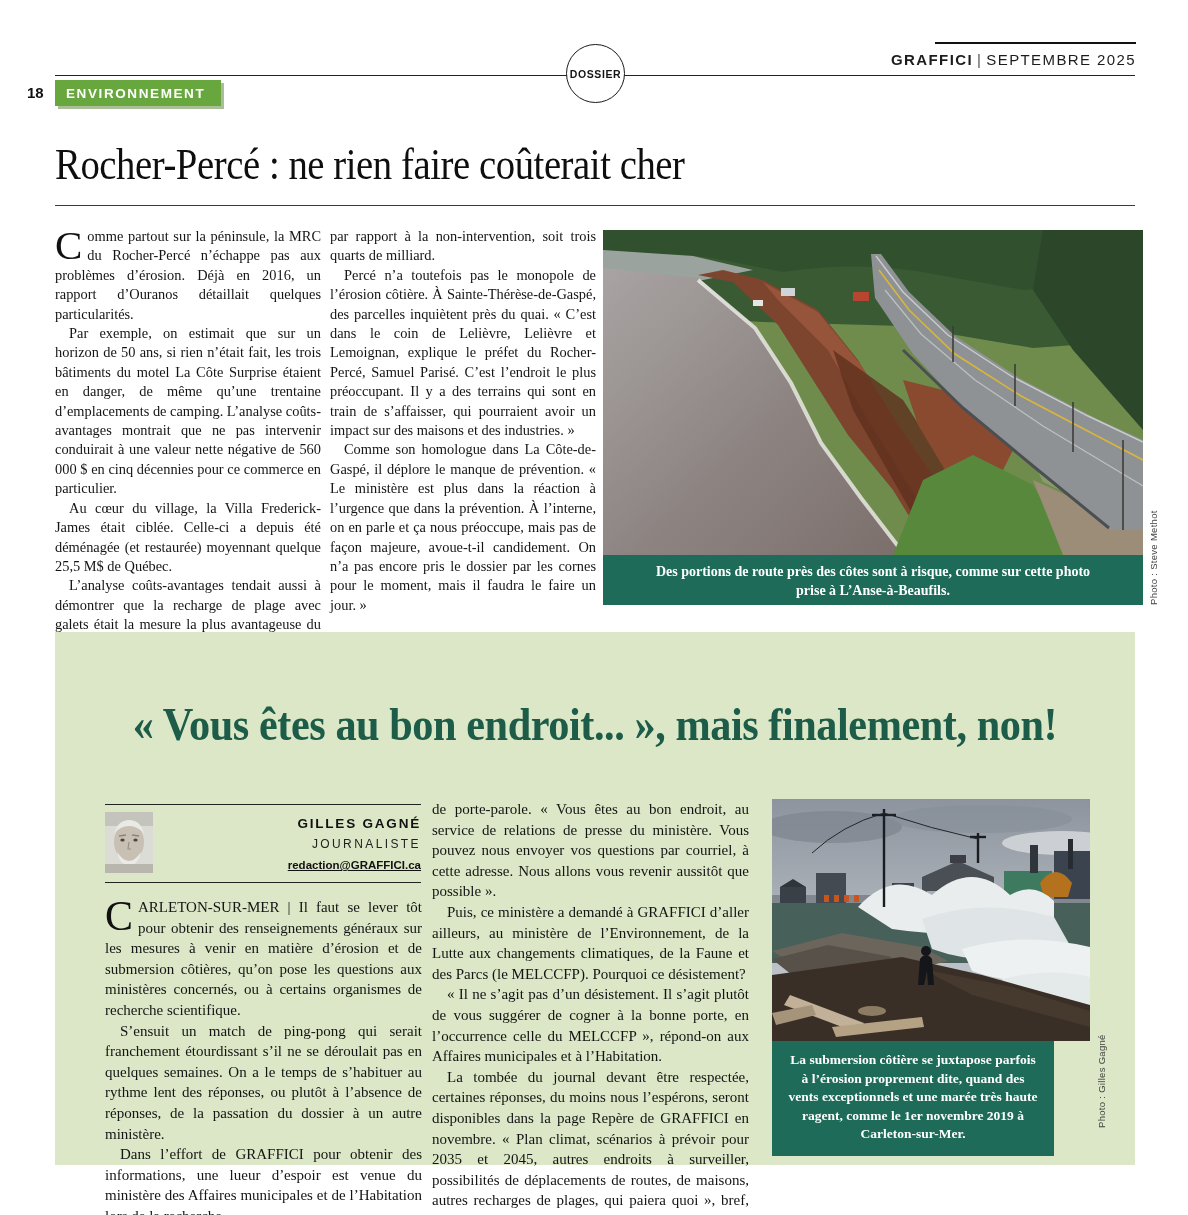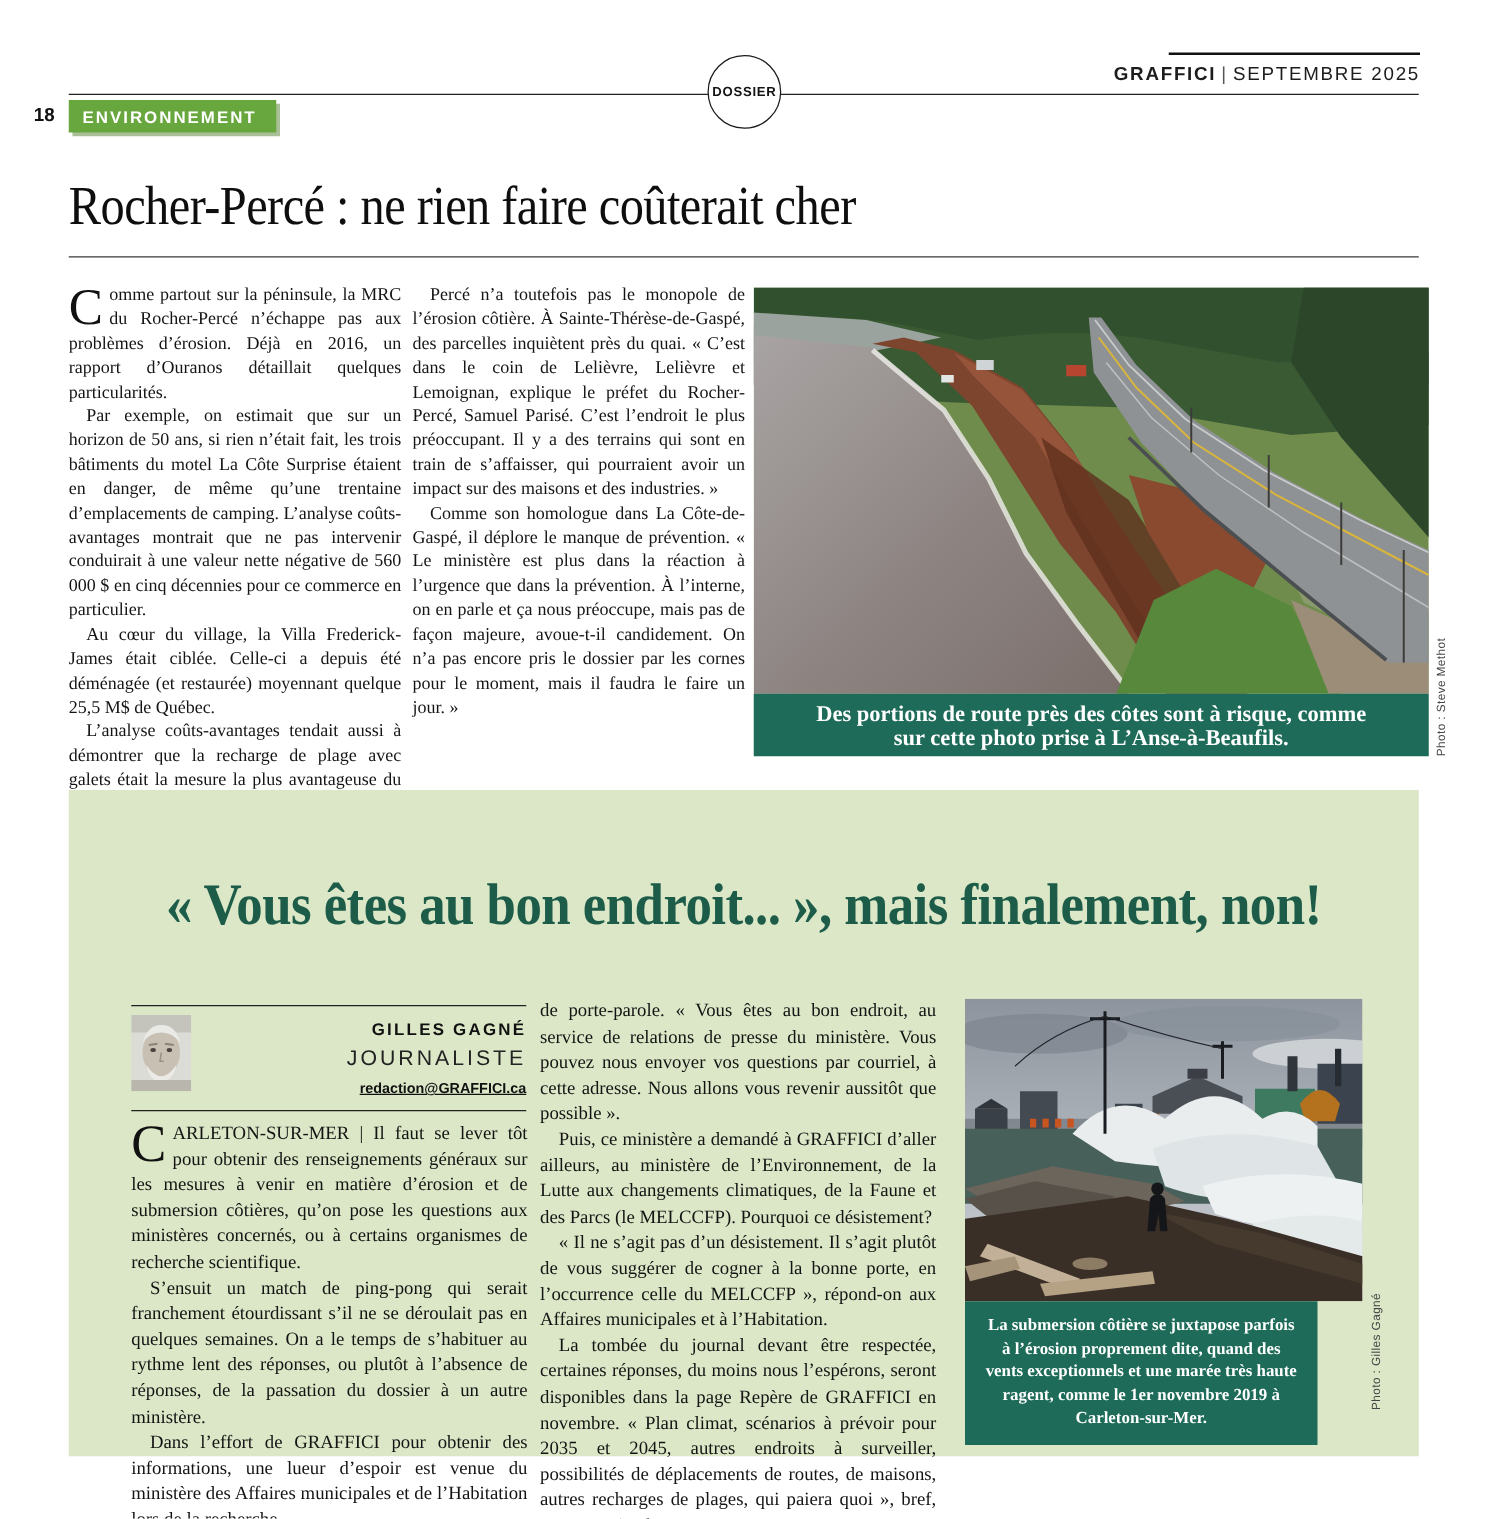--- a/index.html
+++ b/index.html
@@ -27,40 +27,40 @@
   .hl-rule{position:absolute;left:55px;width:1080px;top:205px;border-top:1px solid #3a3a3a;}
 
   .col{position:absolute;top:227px;width:266px;}
   .col-1{left:55px;} .col-2{left:330px;}
   .col p{margin:0;font-size:14.4px;line-height:19.4px;text-align:justify;hyphens:auto;}
   .col p.ind{text-indent:14px;}
   .dropcap{float:left;font-size:41px;line-height:33px;padding:2px 5px 0 0;color:#111;}
 
   .photo1{position:absolute;left:603px;top:230px;width:540px;height:325px;}
   .cap1{position:absolute;left:603px;top:555px;width:540px;height:50px;background:#1d6b58;
-        color:#fff;font-weight:bold;font-size:18px;line-height:19px;text-align:center;
+        color:#fff;font-weight:bold;font-size:14px;line-height:19px;text-align:center;
         box-sizing:border-box;padding:7px 46px;}
   .vcred{position:absolute;writing-mode:vertical-rl;transform:rotate(180deg);
          font:9.5px "Liberation Sans",sans-serif;color:#444;letter-spacing:.3px;}
   .vcred1{left:1148px;top:455px;height:150px;}
   .vcred2{left:1096px;top:988px;height:140px;}
 
   
   .greenbox{position:absolute;left:55px;top:632px;width:1080px;height:533px;background:#dbe7c6;}
   .headline2{position:absolute;left:55px;width:1080px;top:697px;text-align:center;color:#1d5c49;
              font-size:47px;letter-spacing:-.5px;transform:scaleX(.9);transform-origin:center top;
              white-space:nowrap;}
 
   .author{position:absolute;left:105px;top:804px;width:316px;}
   .a-rule{border-top:1.4px solid #222;}
   .a-row{display:flex;align-items:flex-start;padding:7px 0 9px 0;}
   .a-photo{width:48px;height:61px;flex:0 0 auto;}
   .a-meta{flex:1;text-align:right;font-family:"Liberation Sans",sans-serif;padding-top:4px;}
   .a-name{font-weight:bold;font-size:13.5px;letter-spacing:1.8px;color:#111;}
-  .a-role{font-size:17px;letter-spacing:2.4px;color:#222;margin-top:6px;}
+  .a-role{font-size:12px;letter-spacing:2.4px;color:#222;margin-top:6px;}
   .a-mail{font-weight:bold;font-size:11.5px;color:#111;text-decoration:underline;margin-top:8px;display:inline-block;}
 
   .gcol{position:absolute;width:317px;}
   .gcol p{margin:0;font-size:15px;line-height:20.6px;text-align:justify;hyphens:auto;}
   .gcol p.ind{text-indent:15px;}
   .gcol-1{left:105px;top:897px;}
   .gcol-2{left:432px;top:799px;}
   .dropcap2{float:left;font-size:42px;line-height:34px;padding:2px 5px 0 0;color:#111;}
 
   .photo2{position:absolute;left:772px;top:799px;width:318px;height:242px;}
@@ -85,20 +85,21 @@
   <h1 class="headline" style="margin:0;">Rocher-Percé : ne rien faire coûterait cher</h1>
   <div class="hl-rule"></div>
 
   <div class="col col-1">
     <p><span class="dropcap">C</span><span>omme partout sur la péninsule, la MRC du Rocher-Percé n’échappe pas aux problèmes d’érosion. Déjà en 2016, un rapport d’Ouranos détaillait quelques particularités.</span></p>
     <p class="ind">Par exemple, on estimait que sur un horizon de 50 ans, si rien n’était fait, les trois bâtiments du motel La Côte Surprise étaient en danger, de même qu’une trentaine d’emplacements de camping. L’analyse coûts-avantages montrait que ne pas intervenir conduirait à une valeur nette négative de 560 000 $ en cinq décennies pour ce commerce en particulier.</p>
     <p class="ind">Au cœur du village, la Villa Frederick-James était ciblée. Celle-ci a depuis été déménagée (et restaurée) moyennant quelque 25,5 M$ de Québec.</p>
     <p class="ind">L’analyse coûts-avantages tendait aussi à démontrer que la recharge de plage avec galets était la mesure la plus avantageuse du point de vue économique. L’étude notait que l’absence d’intervention sur le littoral de l’Anse du sud mènerait à plus de 750 millions de dollars en pertes économiques pour la Gaspésie en 50 ans</p>
   </div>
   <div class="col col-2">
+    <p>par rapport à la non-intervention, soit trois quarts de milliard.</p>
     <p class="ind">Percé n’a toutefois pas le monopole de l’érosion côtière. À Sainte-Thérèse-de-Gaspé, des parcelles inquiètent près du quai. « C’est dans le coin de Lelièvre, Lelièvre et Lemoignan, explique le préfet du Rocher-Percé, Samuel Parisé. C’est l’endroit le plus préoccupant. Il y a des terrains qui sont en train de s’affaisser, qui pourraient avoir un impact sur des maisons et des industries. »</p>
     <p class="ind">Comme son homologue dans La Côte-de-Gaspé, il déplore le manque de prévention. « Le ministère est plus dans la réaction à l’urgence que dans la prévention. À l’interne, on en parle et ça nous préoccupe, mais pas de façon majeure, avoue-t-il candidement. On n’a pas encore pris le dossier par les cornes pour le moment, mais il faudra le faire un jour. »</p>
   </div>
 
   <svg class="photo1" viewBox="0 0 540 325" preserveAspectRatio="none">
     <defs>
       <linearGradient id="sea1" x1="0" y1="0" x2="1" y2="1">
         <stop offset="0" stop-color="#a8a4a3"></stop>
           <stop offset=".55" stop-color="#8d8482"></stop>
           <stop offset="1" stop-color="#7b6f6b"></stop>

